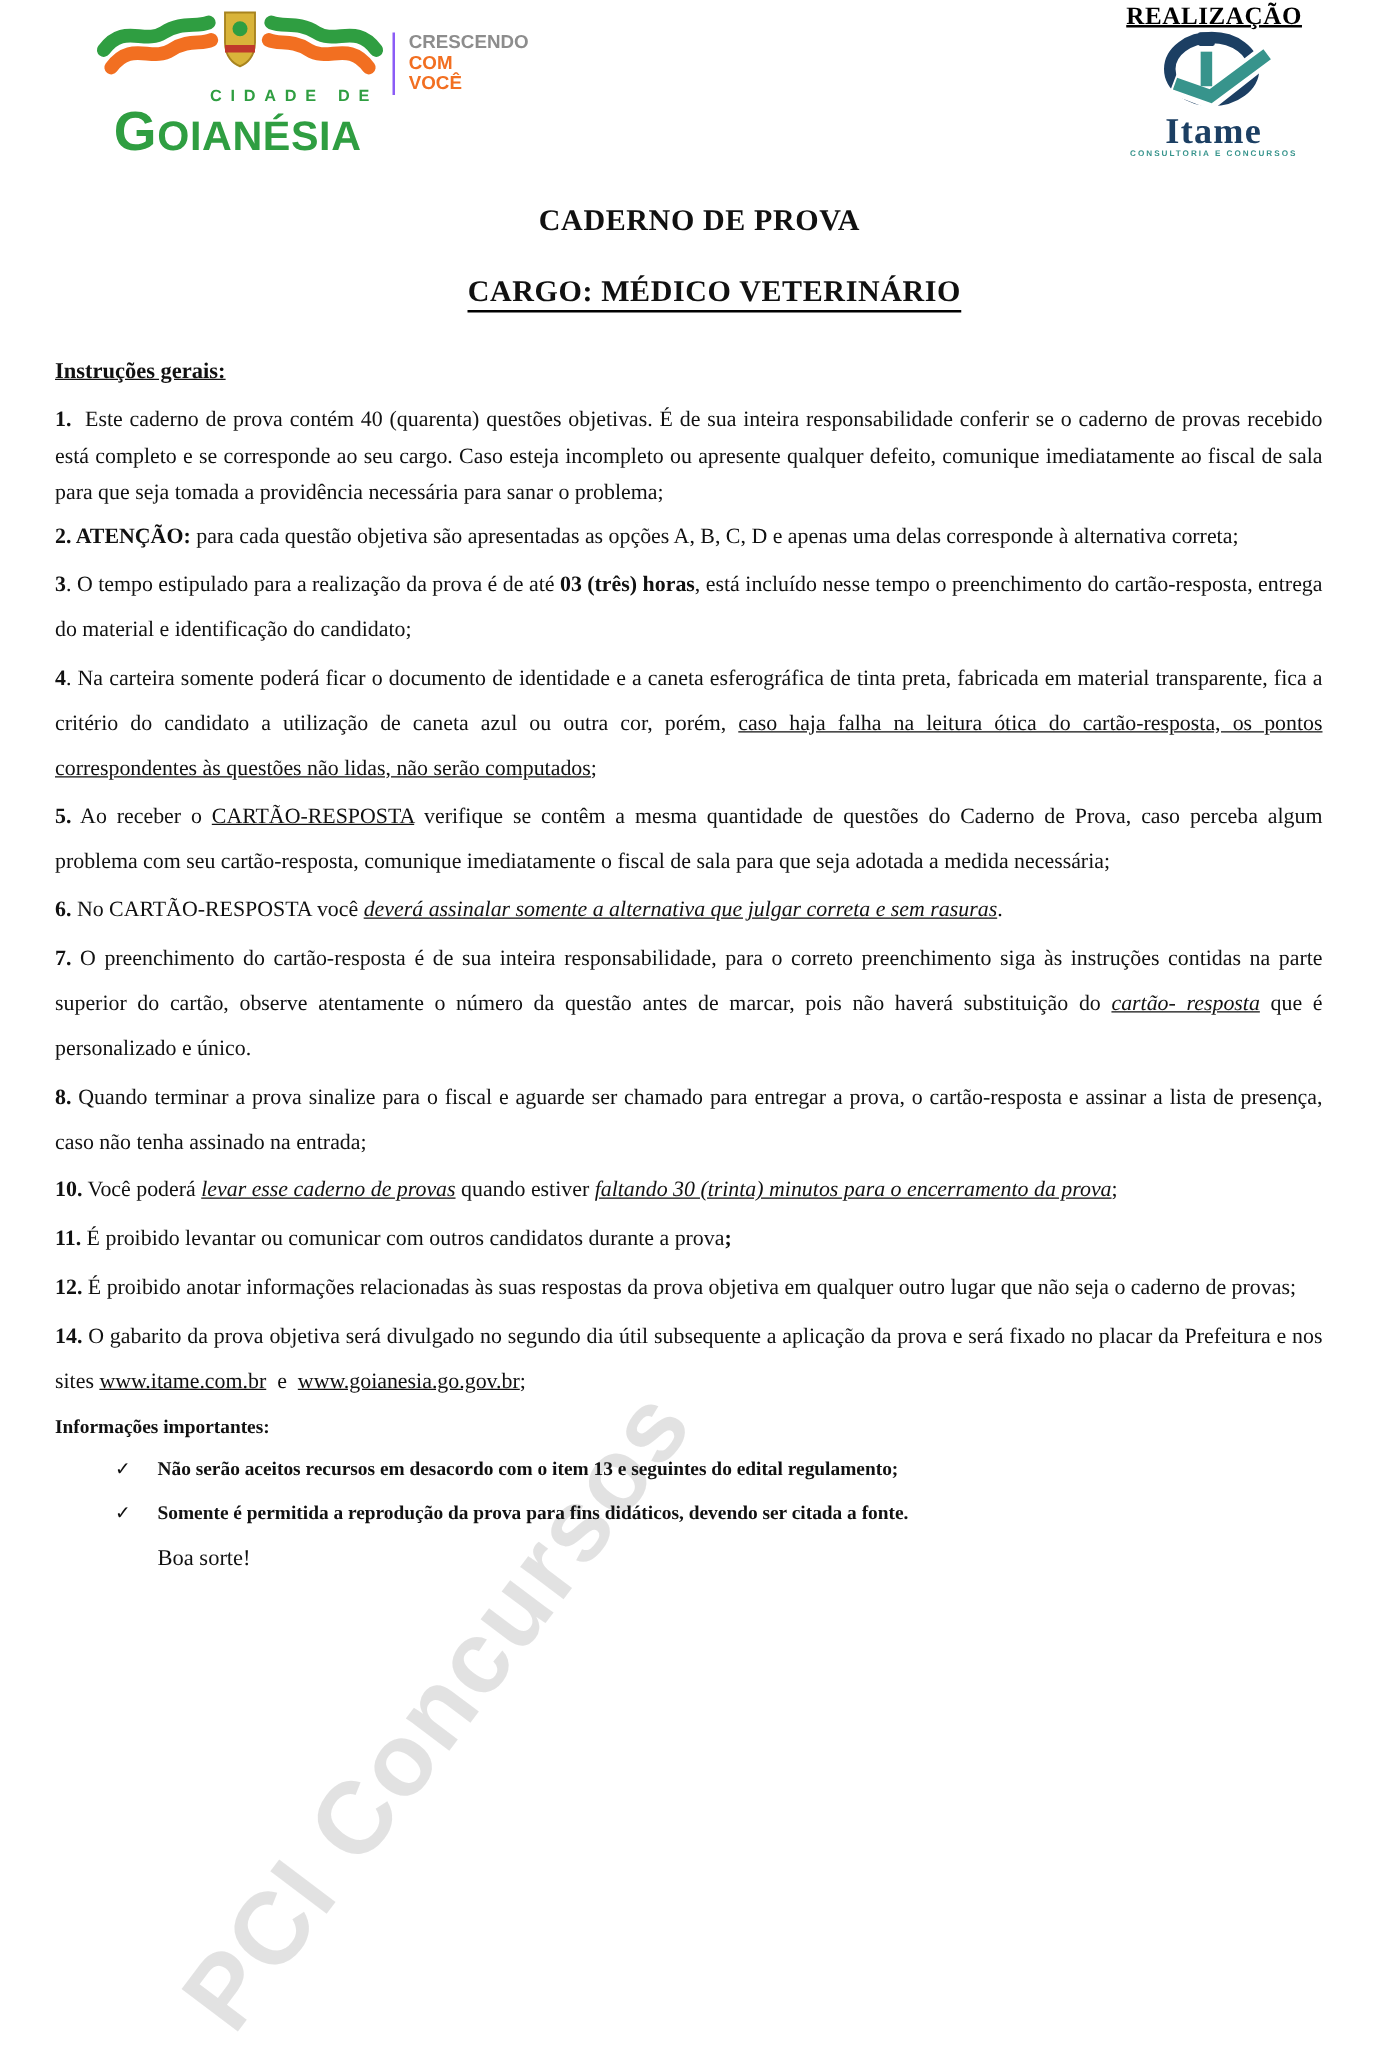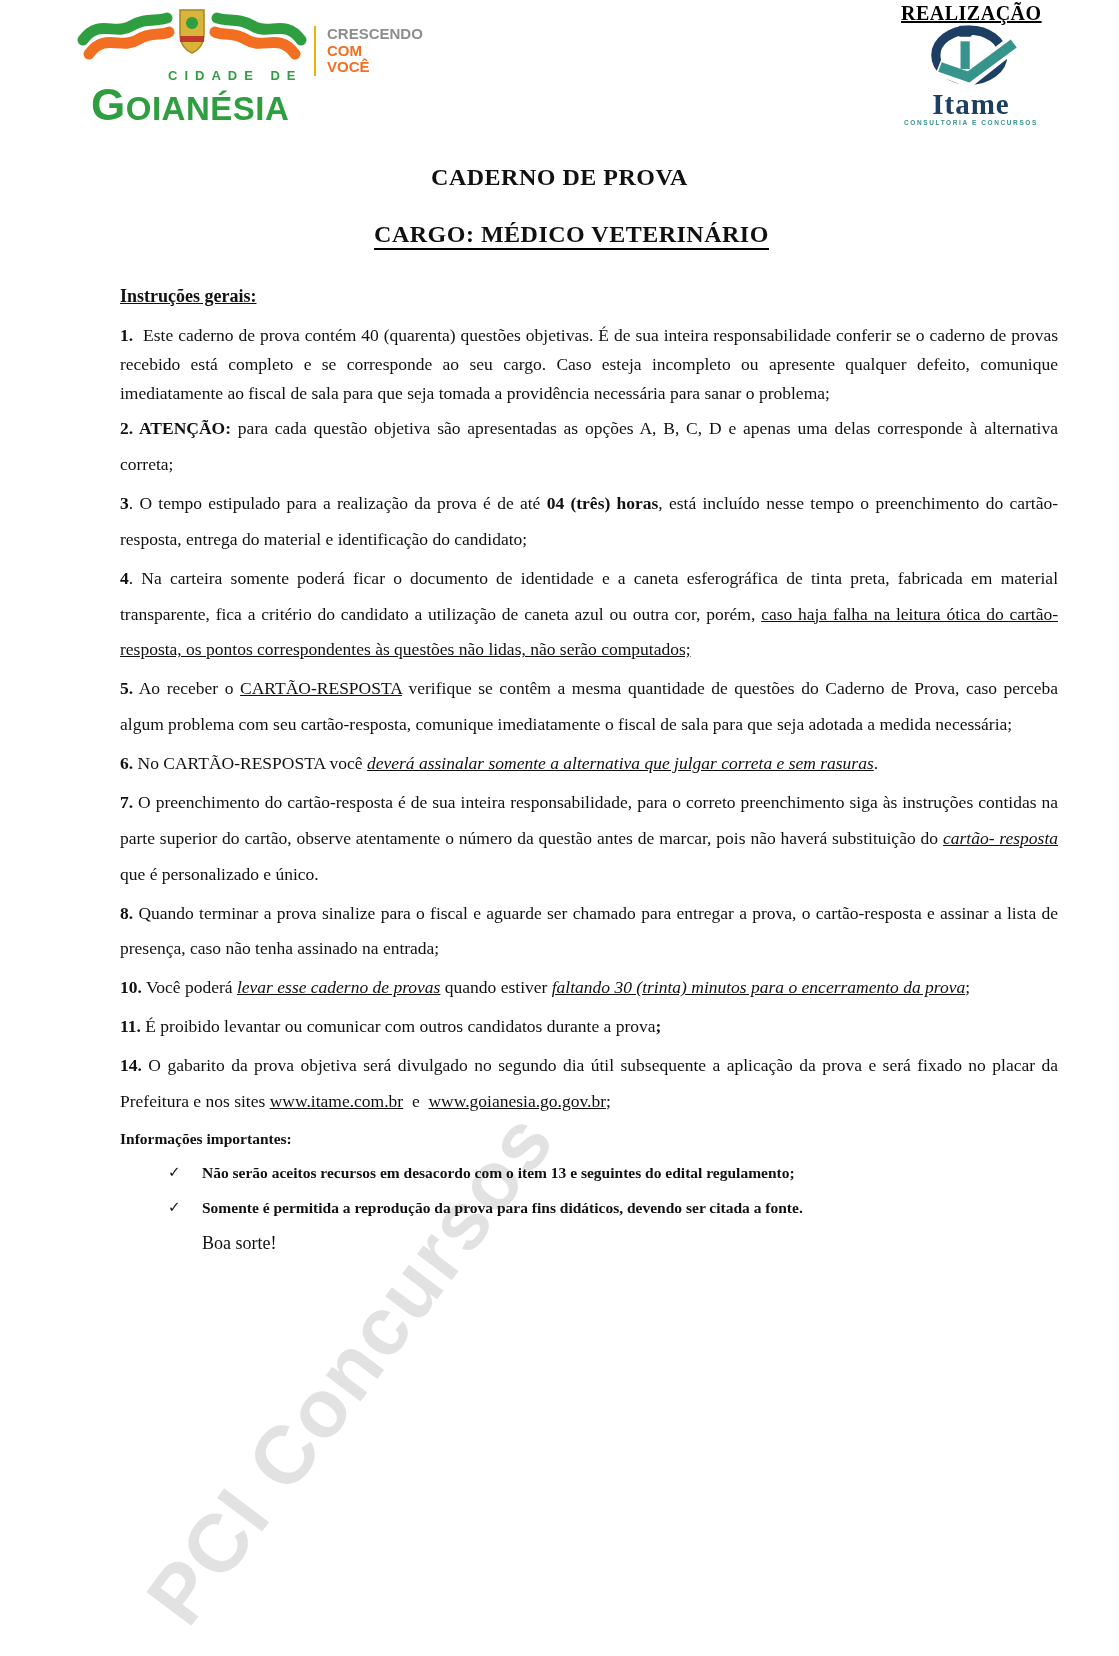--- a/index.html
+++ b/index.html
@@ -14,35 +14,35 @@
     font-family:"Liberation Sans",sans-serif;font-weight:bold;
     font-size:82px;color:#cccccc;opacity:.55;letter-spacing:2px;white-space:nowrap;
   }
   .content{position:relative;z-index:1;}
   
   .header{position:relative;height:128px;}
   .city-logo{position:absolute;left:75px;top:6px;width:238px;font-family:"Liberation Sans",sans-serif;}
   .city-line1{color:var(--green);font-weight:bold;font-size:13px;letter-spacing:7px;margin:2px 0 0 93px;}
   .city-line2{color:var(--green);font-weight:bold;font-size:33px;letter-spacing:.5px;margin-left:16px;line-height:1;}
   .city-line2 .bigG{font-size:44px;}
-  .tagline{position:absolute;left:314px;top:26px;border-left:2px solid #eab308;padding-left:11px;
+  .tagline{position:absolute;left:314px;top:26px;border-left:2px solid #8b5cf6;padding-left:11px;
     font-family:"Liberation Sans",sans-serif;font-weight:bold;font-size:15px;line-height:1.1;}
   .tag-gray{color:var(--gray);}
   .tag-orange{color:var(--orange);}
   .realizacao{position:absolute;right:78px;top:2px;width:140px;text-align:center;}
   .realizacao-label{font-weight:bold;font-size:20px;letter-spacing:.5px;color:#000;text-decoration:underline;}
   .itame-name{color:var(--navy);font-weight:bold;font-size:29px;line-height:.9;letter-spacing:1px;}
   .itame-sub{color:var(--teal);font-weight:bold;font-size:6.5px;letter-spacing:1.6px;
     font-family:"Liberation Sans",sans-serif;margin-top:2px;}
   
   .doc-title{ text-align:center;font-weight:bold;font-size:24px;letter-spacing:.5px;margin-top:36px;}
   .cargo-title{text-align:center;font-weight:bold;font-size:24px;letter-spacing:.5px;margin-top:30px;padding-left:24px;}
   .cargo-title span{border-bottom:2.5px solid #000;padding-bottom:1px;}
   
-  .page-body{padding:0 61px 0 88px;margin-left:32px;}
+  .page-body{padding:0 61px 0 44px;}
   .instr-heading{font-weight:bold;font-size:18px;text-decoration:underline;margin-top:38px;margin-bottom:14px;}
   .instr{font-size:17.5px;text-align:justify;line-height:2.05;margin:0 0 3px 0;}
   .instr.tight{line-height:1.66;}
   .b{font-weight:bold;}
   .i{font-style:italic;}
   .u{text-decoration:underline;}
   
   .important-heading{font-weight:bold;font-size:15.5px;margin-top:10px;}
   .bullet-row{display:flex;margin:14px 0 0 48px;font-size:15.5px;font-weight:bold;line-height:1.4;}
   .check{width:16px;font-family:"DejaVu Sans",sans-serif;font-weight:normal;font-size:15px;margin-right:18px;}
@@ -103,28 +103,29 @@
 
   <div class="doc-title">CADERNO DE PROVA</div>
   <div class="cargo-title"><span>CARGO: MÉDICO VETERINÁRIO</span></div>
 
   <div class="page-body">
     <div class="instr-heading">Instruções gerais:</div>
 
     <div>
         <p class="instr tight"><span class="b">1.</span><span>&nbsp; Este caderno de prova contém 40 (quarenta) questões objetivas. É de sua inteira responsabilidade conferir se o caderno de provas recebido está completo e se corresponde ao seu cargo. Caso esteja incompleto ou apresente qualquer defeito, comunique imediatamente ao fiscal de sala para que seja tomada a providência necessária para sanar o problema;</span></p>
         <p class="instr"><span class="b">2. ATENÇÃO:</span><span> para cada questão objetiva são apresentadas as opções A, B, C, D e apenas uma delas corresponde à alternativa correta;</span></p>
-        <p class="instr"><span class="b">3</span><span>. O tempo estipulado para a realização da prova é de até </span><span class="b">04 (três) horas</span><span>, está incluído nesse tempo o preenchimento do cartão-resposta, entrega do material e identificação do candidato;</span></p>
+        <p class="instr"><span class="b">3</span><span>. O tempo estipulado para a realização da prova é de até </span><span class="b">03 (três) horas</span><span>, está incluído nesse tempo o preenchimento do cartão-resposta, entrega do material e identificação do candidato;</span></p>
         <p class="instr"><span class="b">4</span><span>. Na carteira somente poderá ficar o documento de identidade e a caneta esferográfica de tinta preta, fabricada em material transparente, fica a critério do candidato a utilização de caneta azul ou outra cor, porém, </span><span class="u">caso haja falha na leitura ótica do cartão-resposta, os pontos correspondentes às questões não lidas, não serão computados;</span></p>
         <p class="instr"><span class="b">5.</span><span> Ao receber o </span><span class="u">CARTÃO-RESPOSTA</span><span> verifique se contêm a mesma quantidade de questões do Caderno de Prova, caso perceba algum problema com seu cartão-resposta, comunique imediatamente o fiscal de sala para que seja adotada a medida necessária;</span></p>
         <p class="instr"><span class="b">6.</span><span> No CARTÃO-RESPOSTA você </span><span class="i u">deverá assinalar somente a alternativa que julgar correta e sem rasuras</span><span>.</span></p>
         <p class="instr"><span class="b">7.</span><span> O preenchimento do cartão-resposta é de sua inteira responsabilidade, para o correto preenchimento siga às instruções contidas na parte superior do cartão, observe atentamente o número da questão antes de marcar, pois não haverá substituição do </span><span class="i u">cartão- resposta</span><span> que é personalizado e único.</span></p>
         <p class="instr"><span class="b">8.</span><span> Quando terminar a prova sinalize para o fiscal e aguarde ser chamado para entregar a prova, o cartão-resposta e assinar a lista de presença, caso não tenha assinado na entrada;</span></p>
         <p class="instr"><span class="b">10.</span><span> Você poderá </span><span class="i u">levar esse caderno de provas</span><span> quando estiver </span><span class="i u">faltando 30 (trinta) minutos para o encerramento da prova</span><span>;</span></p>
         <p class="instr"><span class="b">11.</span><span> É proibido levantar ou comunicar com outros candidatos durante a prova</span><span class="b">;</span></p>
+        <p class="instr"><span class="b">12.</span><span> É proibido anotar informações relacionadas às suas respostas da prova objetiva em qualquer outro lugar que não seja o caderno de provas;</span></p>
         <p class="instr"><span class="b">14.</span><span> O gabarito da prova objetiva será divulgado no segundo dia útil subsequente a aplicação da prova e será fixado no placar da Prefeitura e nos sites </span><span class="u">www.itame.com.br</span><span> &nbsp;e &nbsp;</span><span class="u">www.goianesia.go.gov.br</span><span>;</span></p>
       </div>
 
     <div class="important-heading">Informações importantes:</div>
     <div>
         <div class="bullet-row">
           <span class="check">✓</span>
           <span>Não serão aceitos recursos em desacordo com o item 13 e seguintes do edital regulamento;</span>
         </div>
         <div class="bullet-row">

